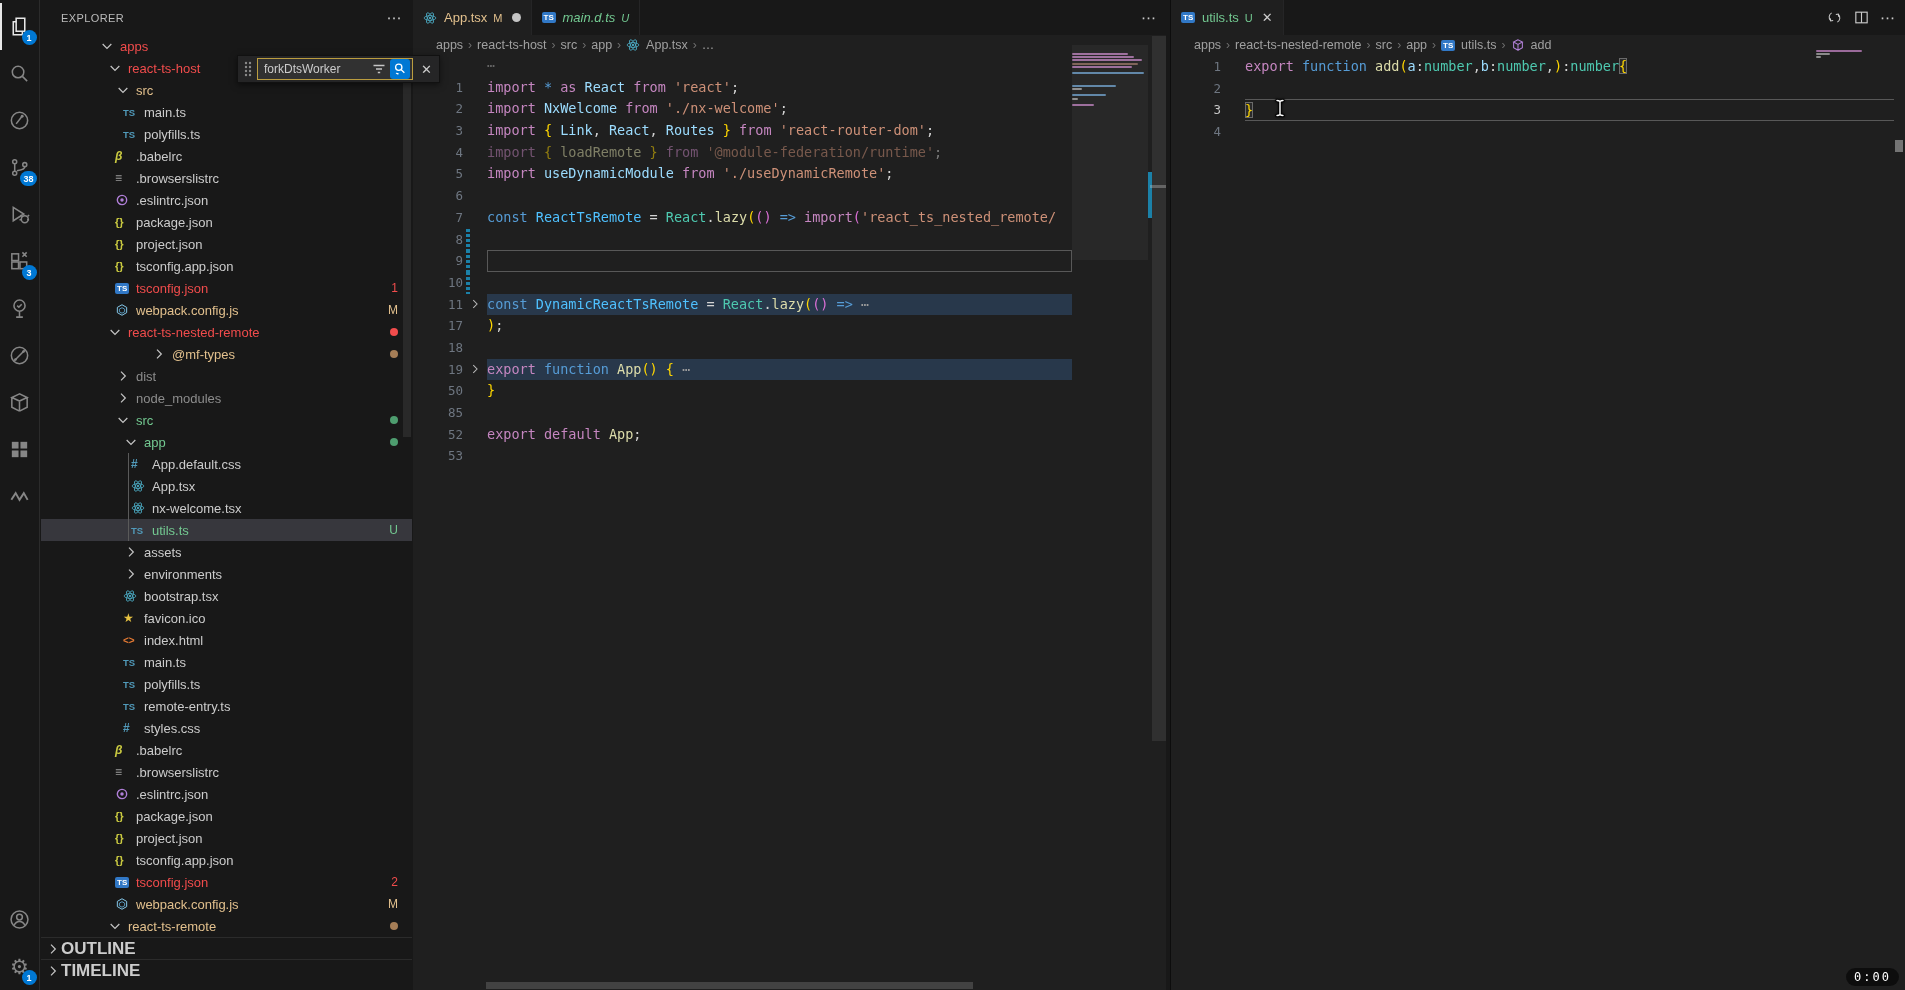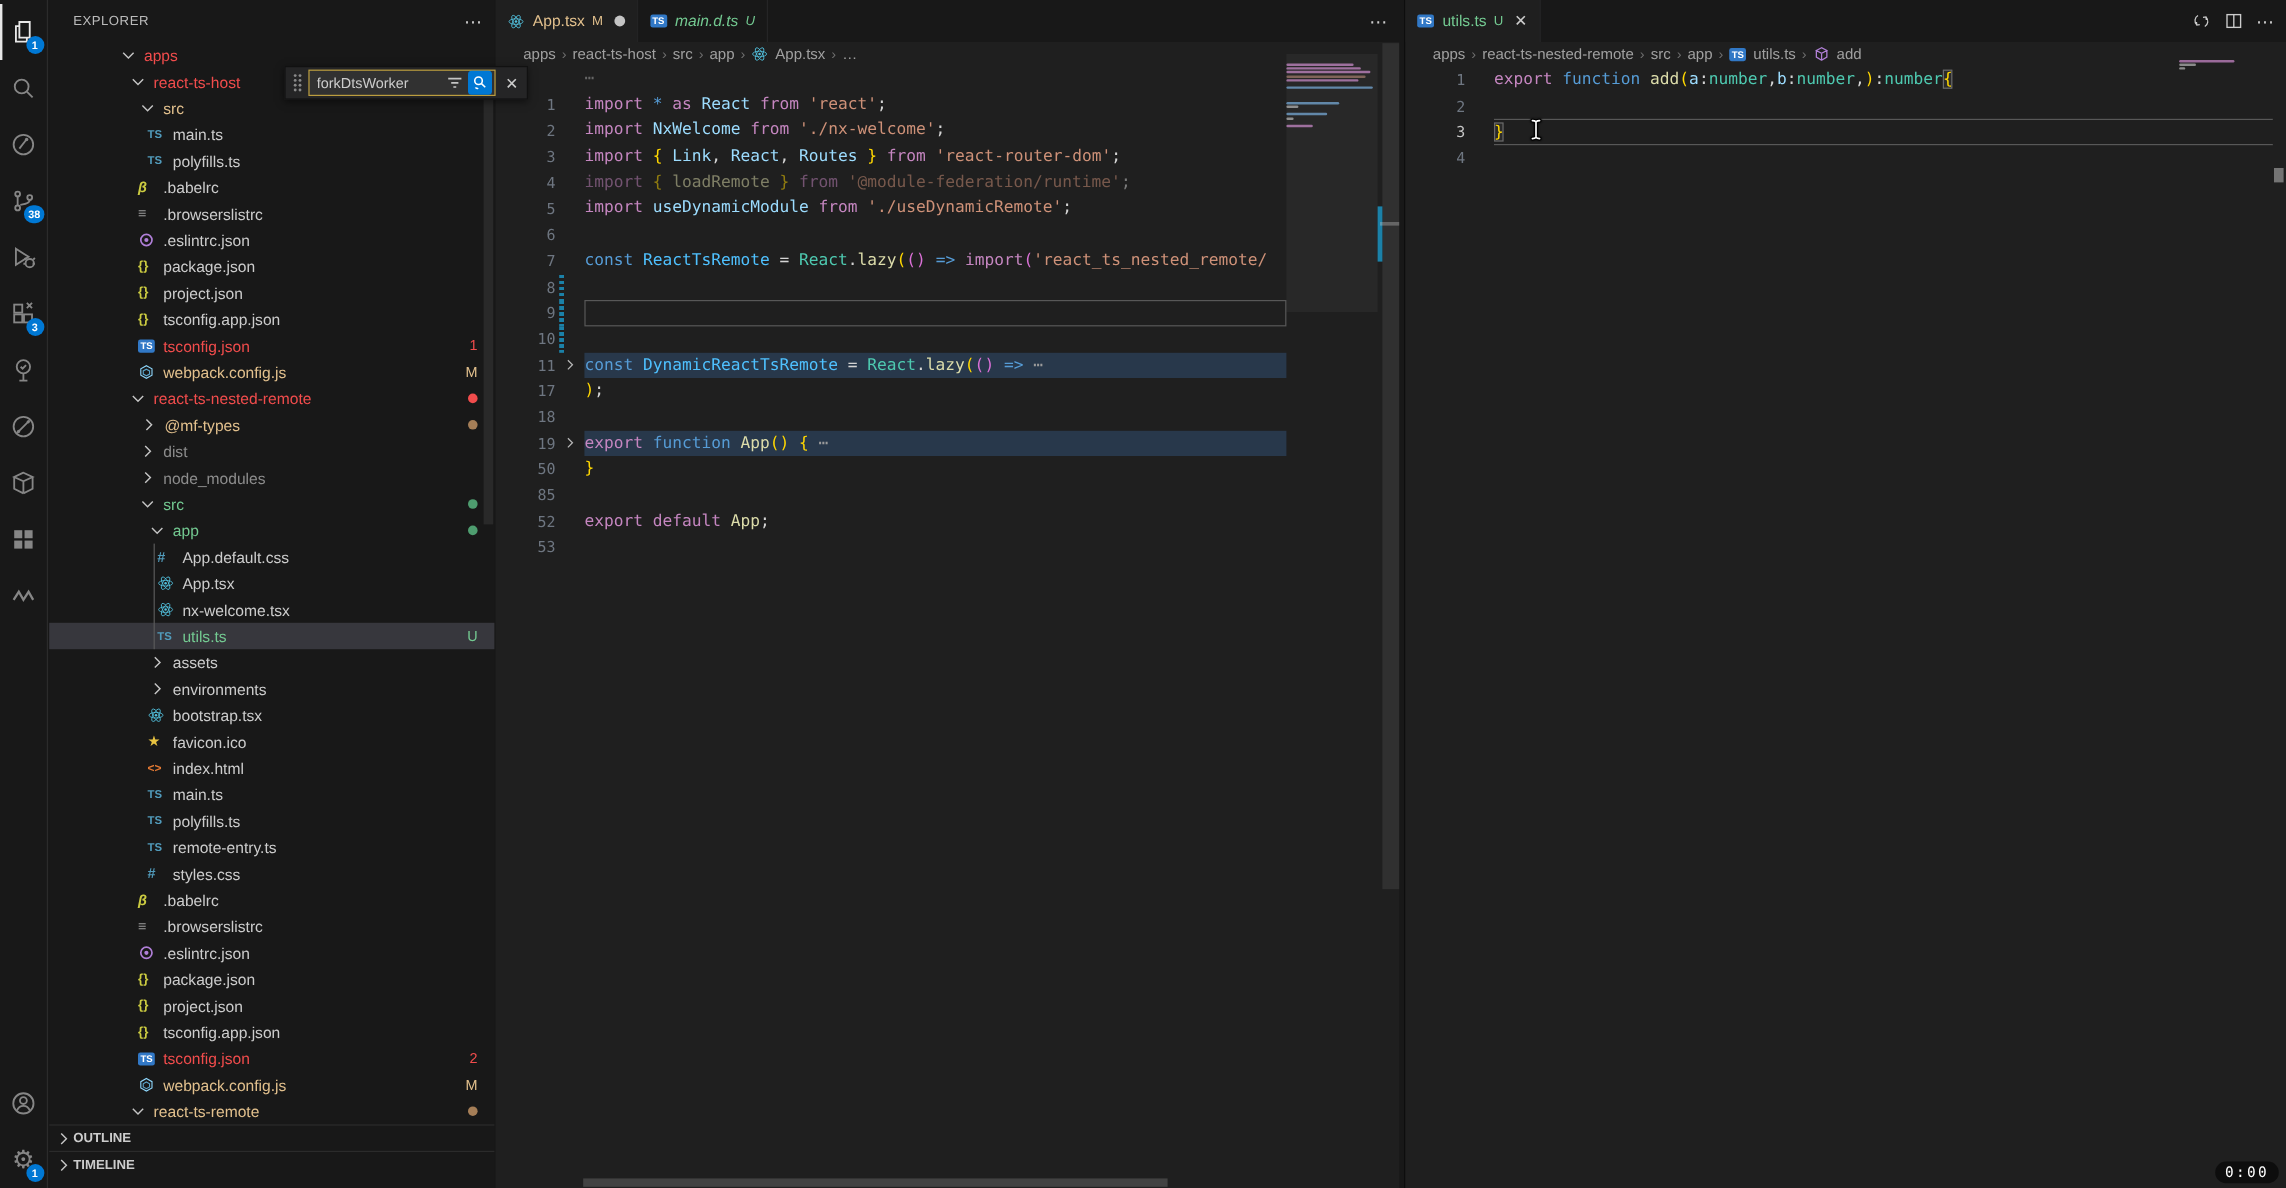--- a/index.html
+++ b/index.html
@@ -40,21 +40,21 @@
            justify-content:flex-start; font-size:11px; }
   .ficon svg { width:14px; height:14px; }
   .tlabel { margin-left:5px; }
   .tbadge { position:absolute; right:14px; font-size:12px; }
   .tdot { position:absolute; right:14px; width:8px; height:8px; border-radius:50%; }
   .c-red { color:#f14c4c; } .c-tan { color:#e2c08d; } .c-green { color:#73c991; }
   .c-gray { color:#8c8c8c; } .c-def { color:#cccccc; }
   .b-red { background:#f14c4c; } .b-tan { background:#a57e57; } .b-green { background:#4e9d6f; }
   .guideline { position:absolute; left:87px; width:1px; background:#5a5a5a; }
   .sb-foot { height:22px; display:flex; align-items:center; border-top:1px solid #2b2b2b;
-             font-weight:700; font-size:11px; color:#cccccc; padding-left:4px; cursor:pointer; }
+             font-weight:700; font-size:17px; color:#cccccc; padding-left:4px; cursor:pointer; }
   .sb-scroll { position:absolute; right:1px; top:57px; width:8px; height:380px;
                background:rgba(121,121,121,.18); }
 
   
   .filterw { position:absolute; left:196px; top:55px; height:28px; display:flex;
              align-items:center; background:#252526; border:1px solid #111;
              box-shadow:0 2px 6px rgba(0,0,0,.5); padding:0 4px; z-index:30; }
   .grip { width:12px; height:18px; margin-right:3px; }
   .fwrap { display:flex; align-items:center; border:1px solid #bb9d3f; background:#313131;
            height:22px; padding:0 2px 0 6px; }
@@ -324,21 +324,21 @@
           <span class="tlabel c-tan">webpack.config.js</span>
           <span class="tbadge c-tan">M</span>
         </div>
         <div class="trow" style="padding-left: 66px;">
           <span class="chev"><svg viewBox="0 0 24 24" fill="none" stroke="currentColor" stroke-width="1.6">
               <path d="M5.5 9l6.5 6.5L18.5 9" stroke-width="1.8"></path>
             </svg></span>
           <span class="tlabel c-red">react-ts-nested-remote</span>
           <span class="tdot b-red"></span>
         </div>
-        <div class="trow" style="padding-left: 75px;">
+        <div class="trow" style="padding-left: 110px;">
           <span class="chev"><svg viewBox="0 0 24 24" fill="none" stroke="currentColor" stroke-width="1.6">
               <path d="M9 5.5l6.5 6.5L9 18.5" stroke-width="1.8"></path>
             </svg></span>
           <span class="tlabel c-tan">@mf-types</span>
           <span class="tdot b-tan"></span>
         </div>
         <div class="trow" style="padding-left: 74px;">
           <span class="chev"><svg viewBox="0 0 24 24" fill="none" stroke="currentColor" stroke-width="1.6">
               <path d="M9 5.5l6.5 6.5L9 18.5" stroke-width="1.8"></path>
             </svg></span>

